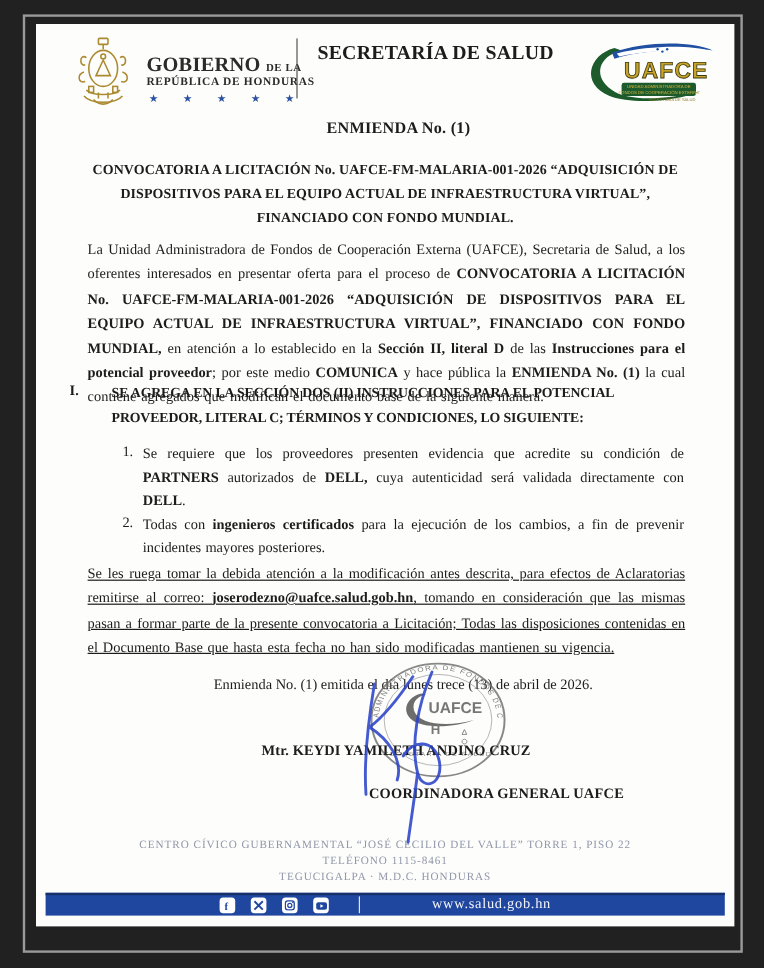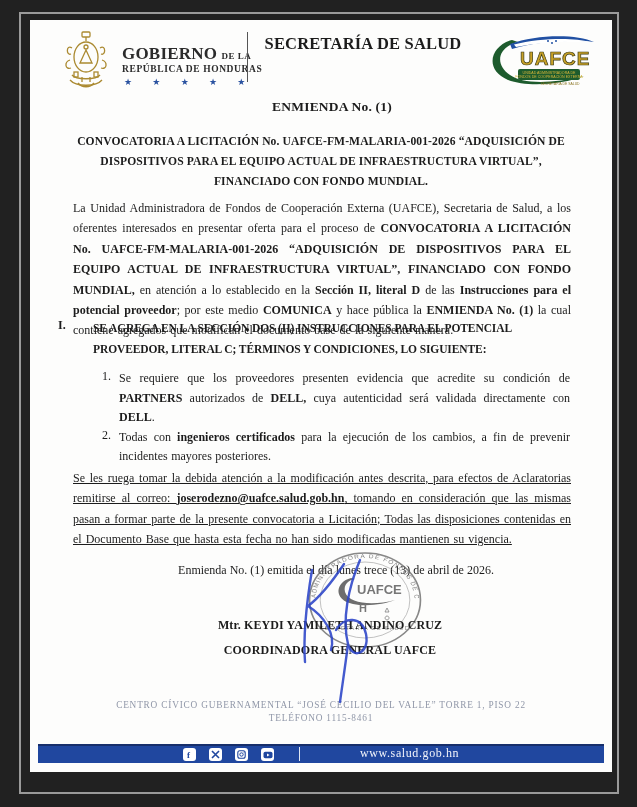--- a/index.html
+++ b/index.html
@@ -43,21 +43,21 @@
     line-height:20.5px;letter-spacing:-.1px;}
   .olist{position:absolute;top:349px;left:72px;width:468px;}
   .olist-item{position:relative;padding-left:17px;}
   .oli-num{position:absolute;left:0;top:0;font-size:12px;}
   .oli-text{display:block;text-align:justify;font-size:12px;line-height:19.5px;word-spacing:.5px;}
   .issue-line{position:absolute;top:543px;left:0;width:612px;text-align:center;font-size:12px;}
   
   .stamp{position:absolute;left:263px;top:518px;z-index:1;opacity:.8;}
   .sig-name-wrap{position:absolute;left:110px;top:598px;width:380px;text-align:center;z-index:2;}
   .sig-name{font-weight:700;font-size:12px;letter-spacing:.1px;}
-  .sig-title{font-weight:700;font-size:12px;letter-spacing:.2px;margin-top:10px;}
+  .sig-title{font-weight:700;font-size:12px;letter-spacing:.2px;margin-top:21px;text-align:right;}
   .signature{position:absolute;left:248px;top:522px;z-index:3;}
   
   .footer-address{position:absolute;top:679px;left:0;width:582px;text-align:center;
     color:#9097a8;font-size:9.3px;letter-spacing:.8px;line-height:13px;}
   .footer-bar{position:absolute;left:8px;top:724px;width:566px;height:19px;
     background:#20479f;border-top:2px solid #172f6b;box-sizing:border-box;}
   .soc{position:absolute;top:2px;width:13px;height:13px;background:#fff;border-radius:3px;
     display:flex;align-items:center;justify-content:center;}
   .soc svg{display:block;}
   .bar-sep{position:absolute;left:261px;top:1px;width:1px;height:14px;background:#dfe6f2;}
@@ -186,20 +186,21 @@
         <path d="M66 22 C 50 46, 38 58, 30 64 C 46 74, 58 92, 53 108"></path>
         <path d="M82 18 C 70 46, 64 78, 70 102 C 74 118, 92 112, 88 92 C 84 74, 66 74, 58 88"></path>
         <path d="M70 102 C 67 126, 64 145, 62 160"></path>
       </g>
     </svg>
   </div>
 
   <div class="footer-address">
     <div>CENTRO CÍVICO GUBERNAMENTAL “JOSÉ CECILIO DEL VALLE” TORRE 1, PISO 22</div>
     <div>TELÉFONO 1115-8461</div>
+    <div>TEGUCIGALPA  ·  M.D.C. HONDURAS</div>
   </div>
 
   <div class="footer-bar">
     <span class="soc" style="left:145px">
       <svg width="9" height="9" viewBox="0 0 9 9">
           <text x="2" y="8" font-size="9" font-weight="bold" fill="#20479f" font-family="Liberation Serif, serif">f</text>
         </svg>
     </span>
     <span class="soc" style="left:171px">
       <svg width="9" height="9" viewBox="0 0 9 9">

